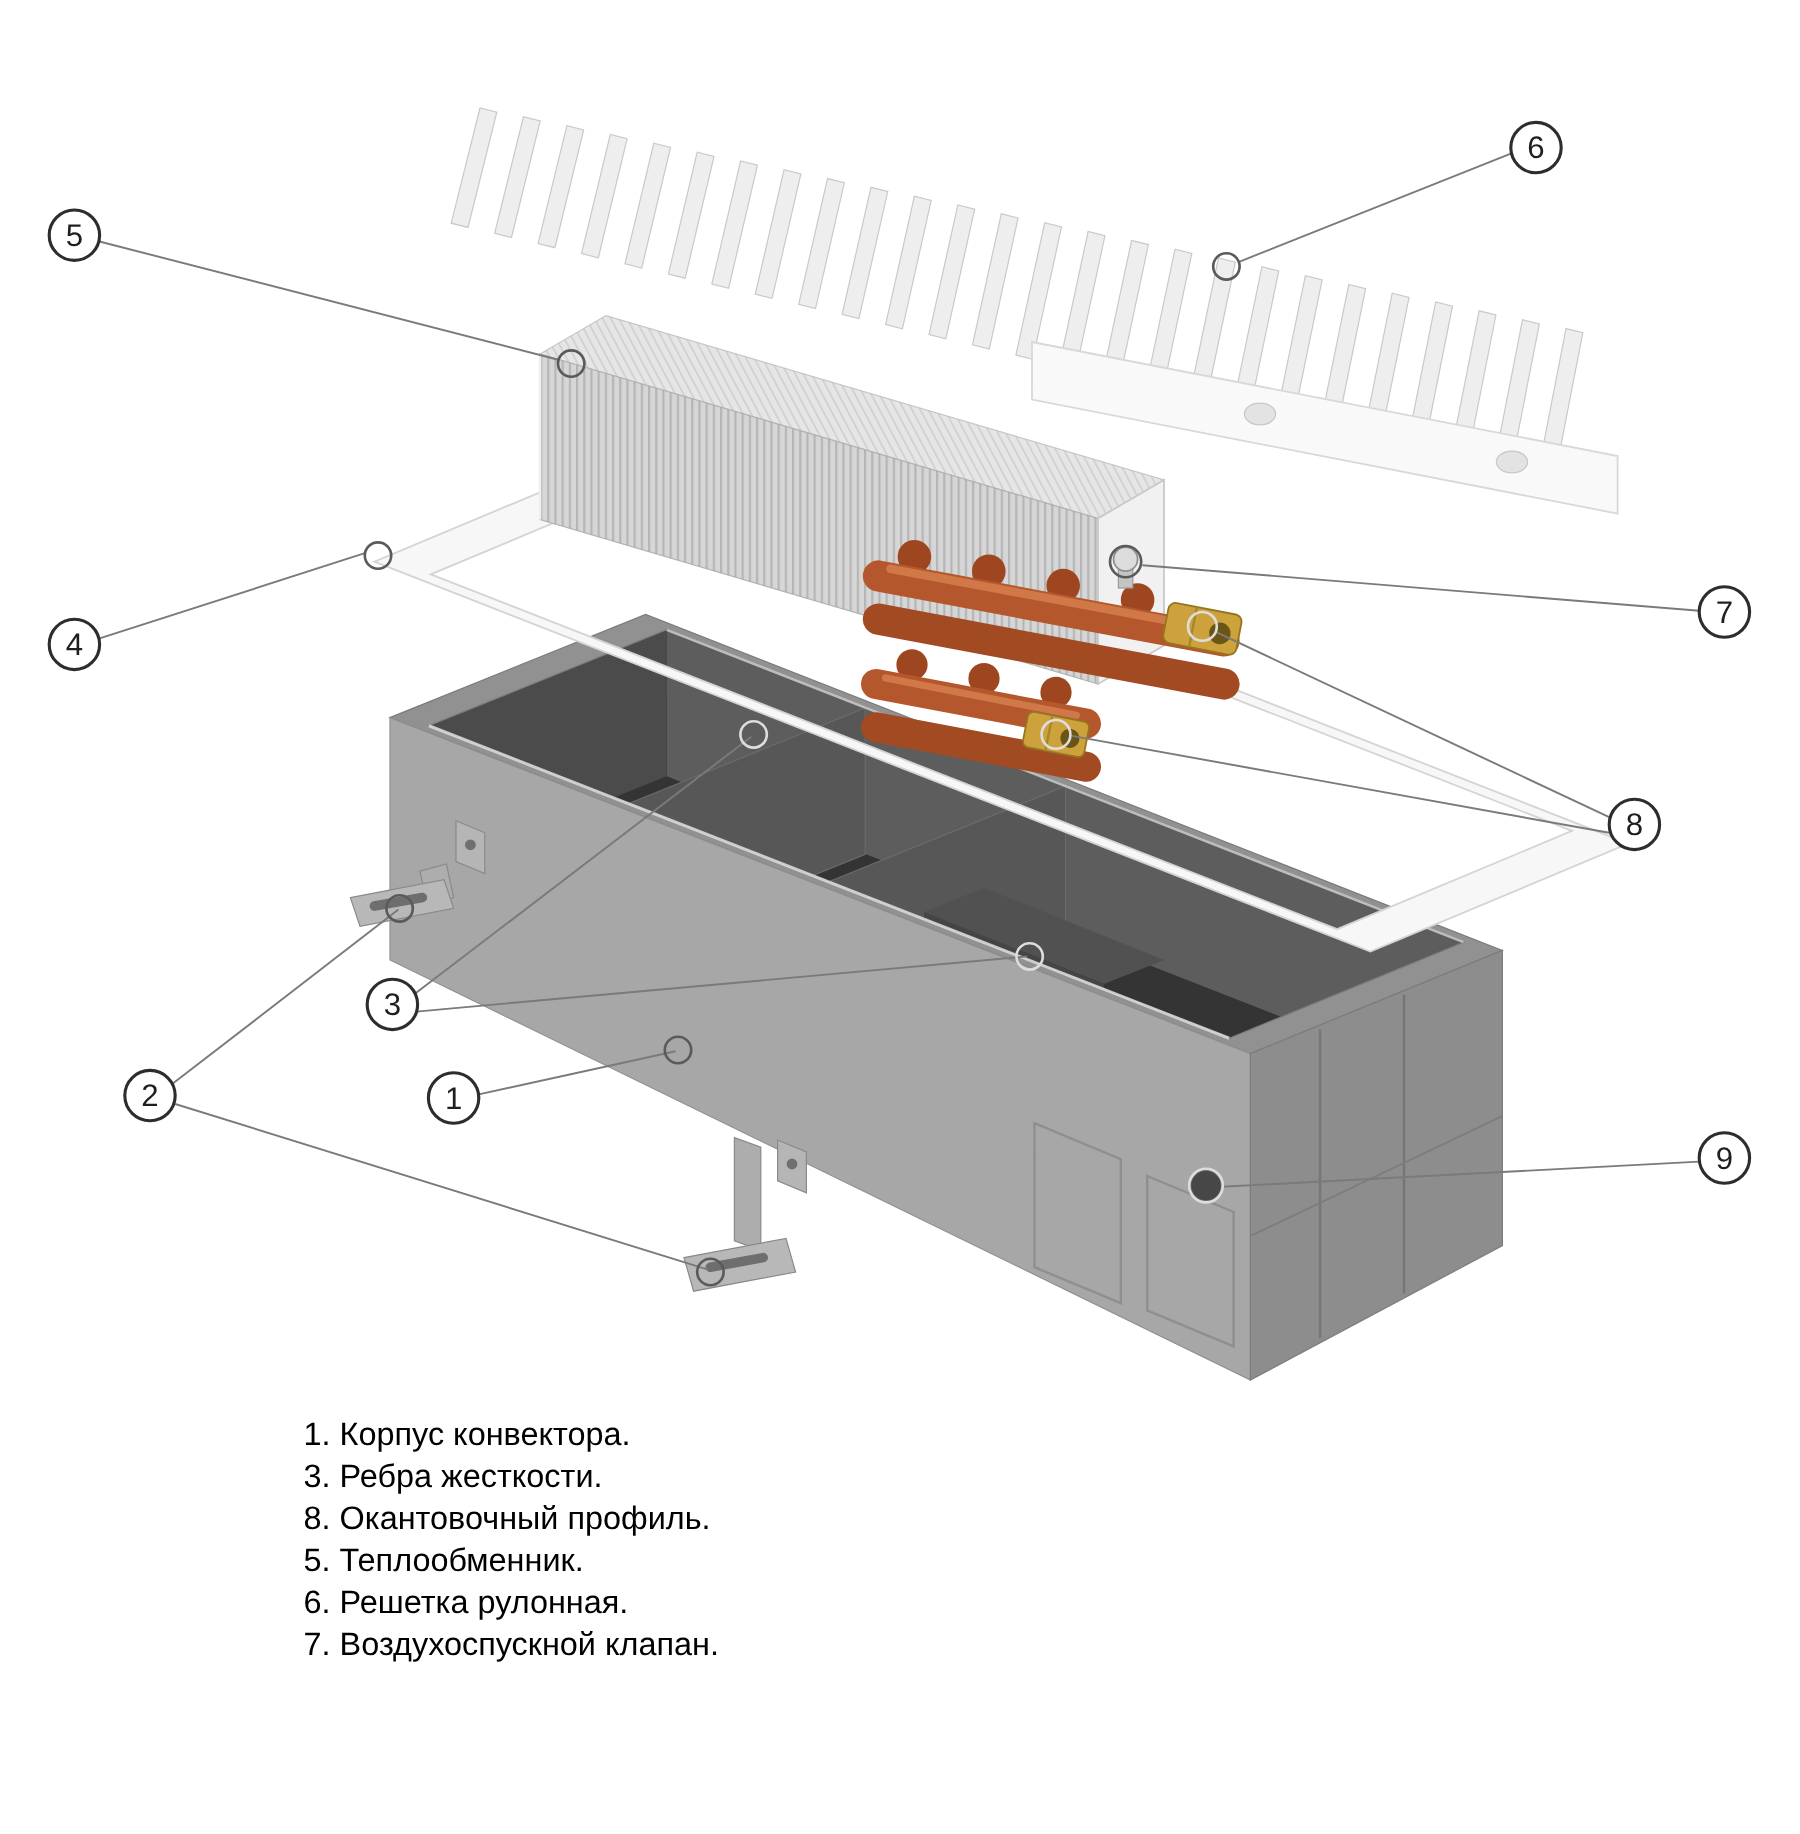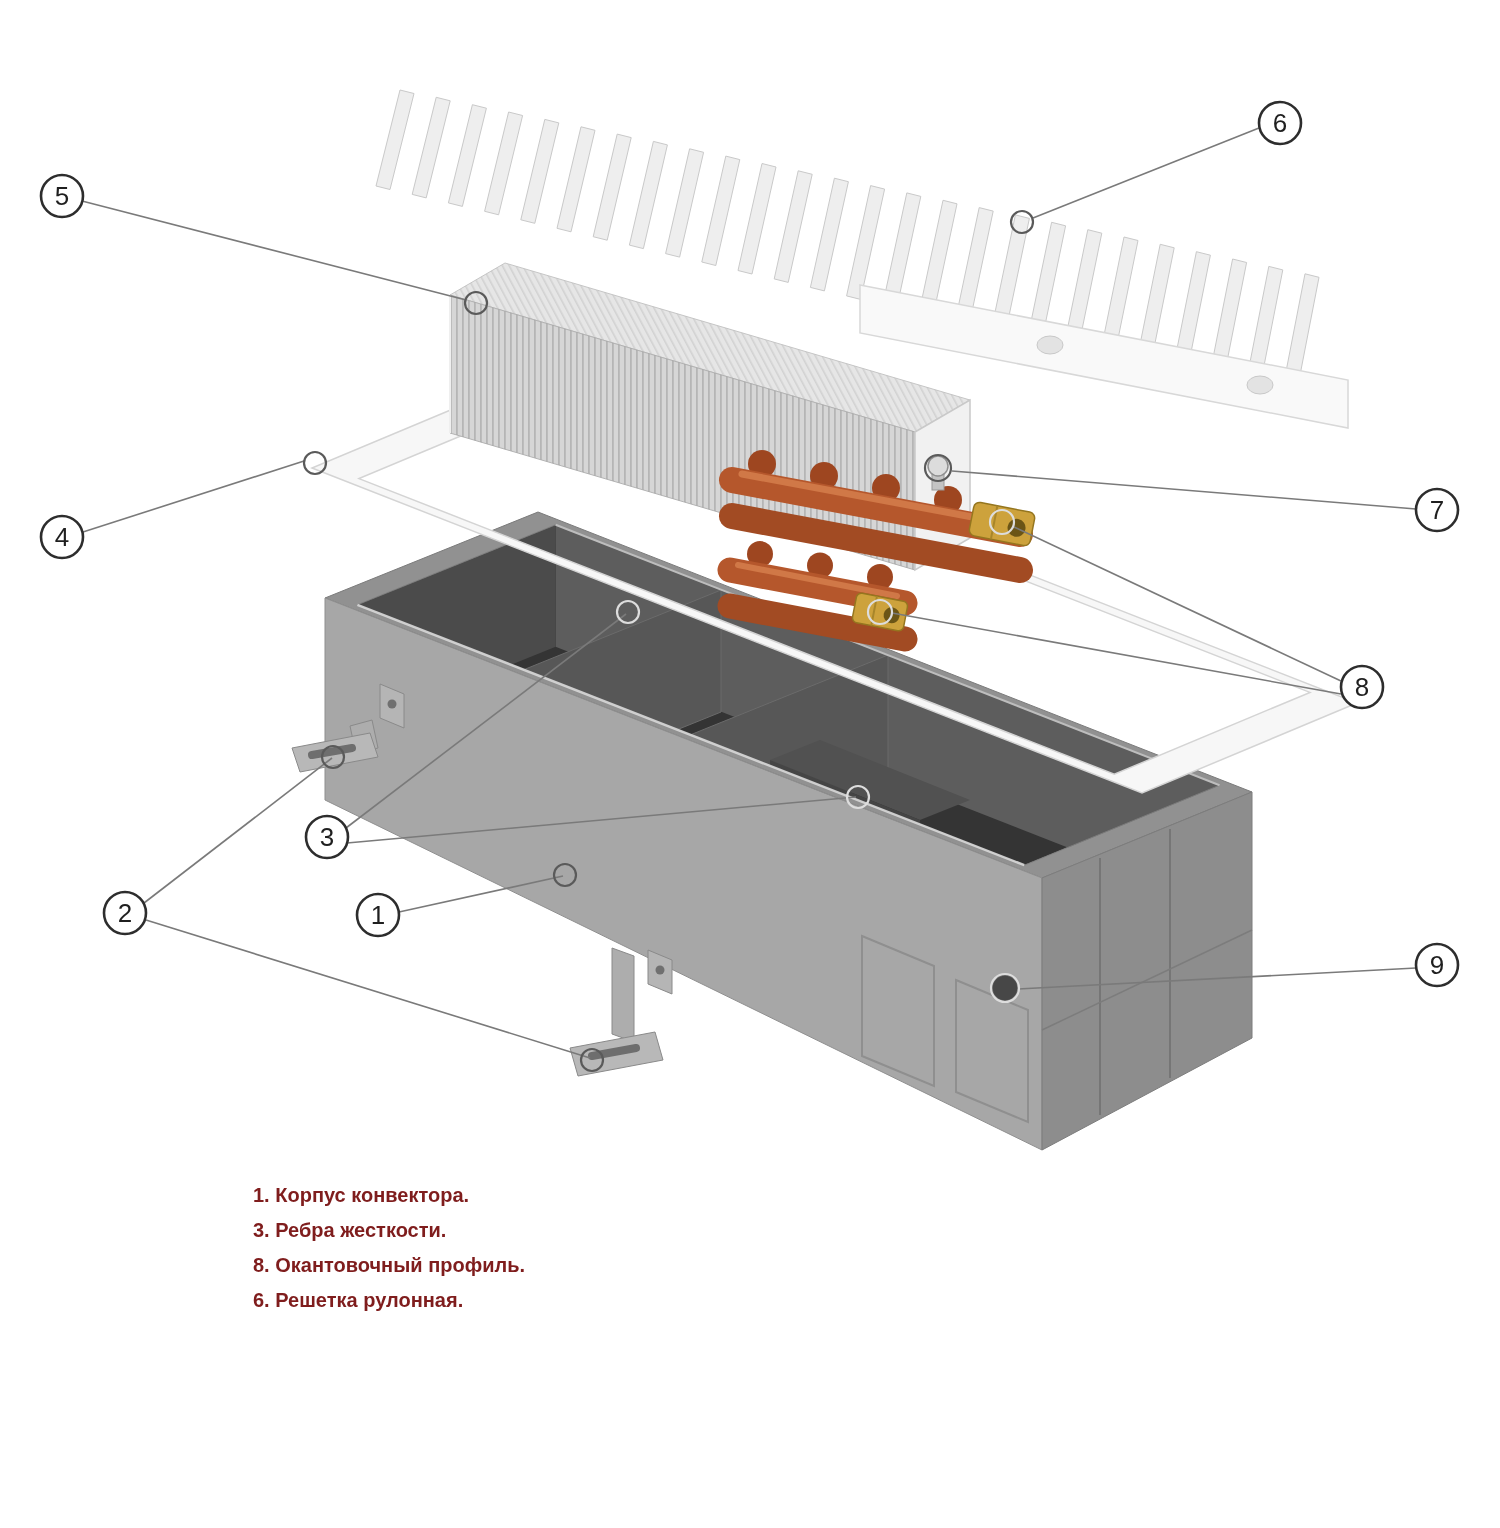--- a/index.html
+++ b/index.html
@@ -6,21 +6,21 @@
   .stage{position:relative;width:1500px;height:1528px;background:#fff;overflow:hidden;
          font-family:"Liberation Sans",sans-serif;}
   .stage svg{position:absolute;left:0;top:0;}
   .slat{fill:#eeeeee;stroke:#c9c9c9;stroke-width:1;}
   .leader{stroke:#7a7a7a;stroke-width:1.6;fill:none;}
   .target{fill:none;stroke-width:2.2;}
   .target-dark{stroke:#5a5a5a;}
   .target-light{stroke:#dddddd;}
   .callout-circle{fill:#ffffff;stroke:#2d2d2d;stroke-width:2.6;}
   .callout-num{font:26px "Liberation Sans",sans-serif;fill:#1f1f1f;text-anchor:middle;}
-  .legend{position:absolute;left:253px;top:1178px;font-size:20px;line-height:35px;color:#7f1d1d;font-weight:bold;}
+  .legend{position:absolute;left:253px;top:1178px;font-size:27px;line-height:35px;color:#000000;}
   .legend-line{white-space:nowrap;}
 </style>
 </head>
 <body>
 
 <div class="stage">
 <svg width="1500" height="1528" viewBox="0 0 1500 1528">
   <defs>
     <pattern id="finsV" width="6" height="12" patternUnits="userSpaceOnUse">
       <rect x="0" y="0" width="1.8" height="12" fill="#9f9f9f"></rect>
@@ -228,15 +228,17 @@
       <circle class="callout-circle" r="21"></circle>
           <text class="callout-num" y="9">9</text>
     </g>
   </g>
 </svg>
 
 <div class="legend">
   <div class="legend-line">1. Корпус конвектора.</div>
   <div class="legend-line">3. Ребра жесткости.</div>
   <div class="legend-line">8. Окантовочный профиль.</div>
+  <div class="legend-line">5. Теплообменник.</div>
   <div class="legend-line">6. Решетка рулонная.</div>
+  <div class="legend-line">7. Воздухоспускной клапан.</div>
 </div>
 </div>
 
 </body></html>

